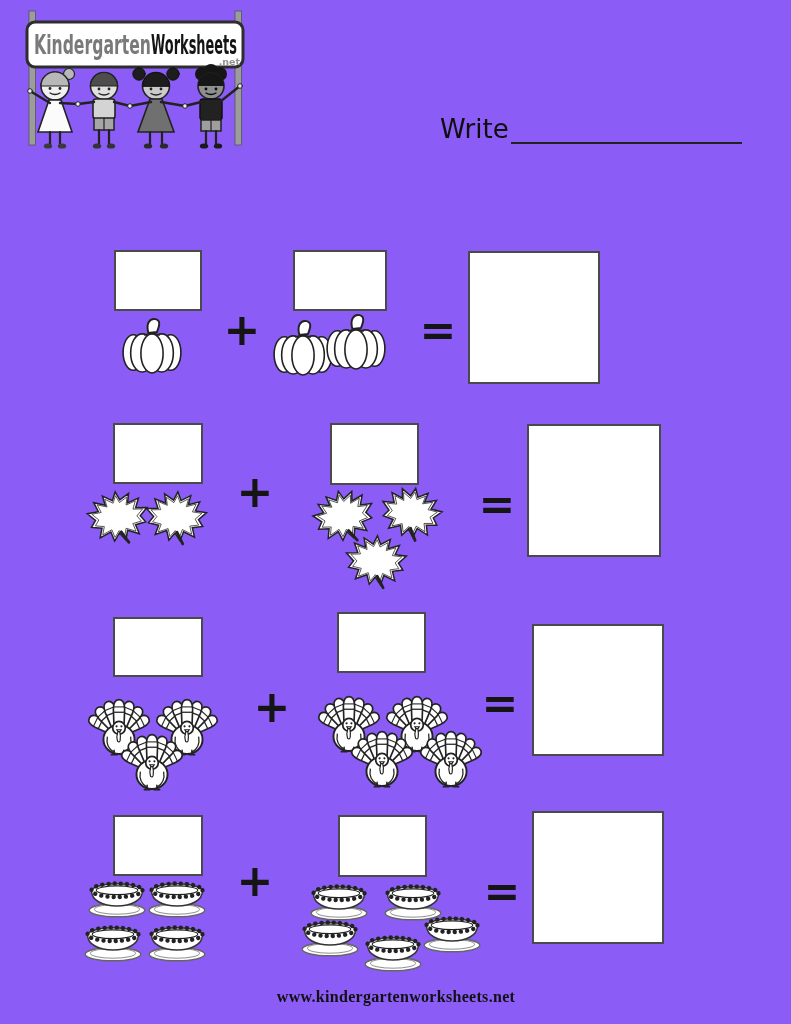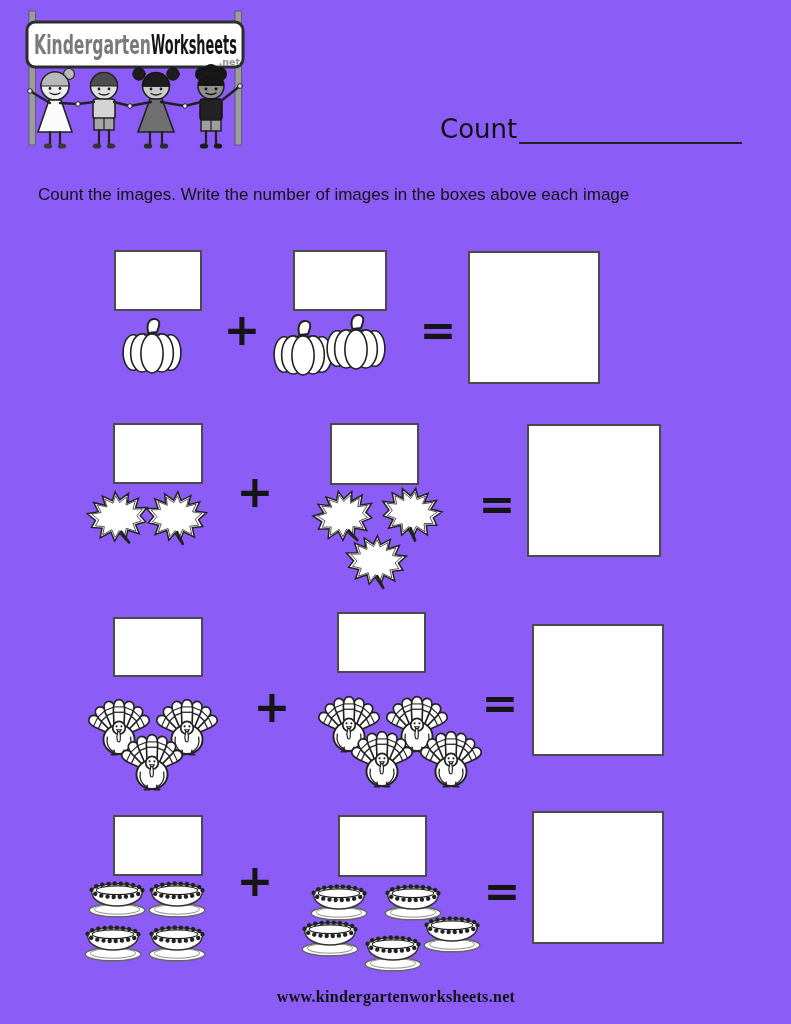--- a/index.html
+++ b/index.html
@@ -145,25 +145,24 @@
 
       <circle cx="20" cy="85" r="2.3" fill="#eee" stroke="#222" stroke-width="1"></circle>
       <circle cx="68" cy="98" r="2.3" fill="#eee" stroke="#222" stroke-width="1"></circle>
       <circle cx="120" cy="100" r="2.3" fill="#eee" stroke="#222" stroke-width="1"></circle>
       <circle cx="175" cy="100" r="2.3" fill="#eee" stroke="#222" stroke-width="1"></circle>
       <circle cx="230" cy="80" r="2.3" fill="#eee" stroke="#222" stroke-width="1"></circle>
     </g>
   </svg>
 
   <div class="name-row">
-    <span class="name-label">Count</span>
+    <span class="name-label">Write</span>
     <div class="name-line"></div>
   </div>
   <div class="instructions">
-    <div>Count the images. Write the number of images in the boxes above each image</div>
   </div>
 
   <div>
       <div class="abox" style="left: 114px; top: 250px; width: 88px; height: 61px;"></div>
       <svg class="picon" width="64" height="59" viewBox="0 0 72 66" style="left: 120px; top: 315px;">
         <use href="#sym-pumpkin"></use>
       </svg>
       <div class="op" style="left: 242px; top: 330px;">+</div>
       <div class="abox" style="left: 293px; top: 250px; width: 94px; height: 61px;"></div>
       <svg class="picon" width="64" height="59" viewBox="0 0 72 66" style="left: 271px; top: 317px;">

